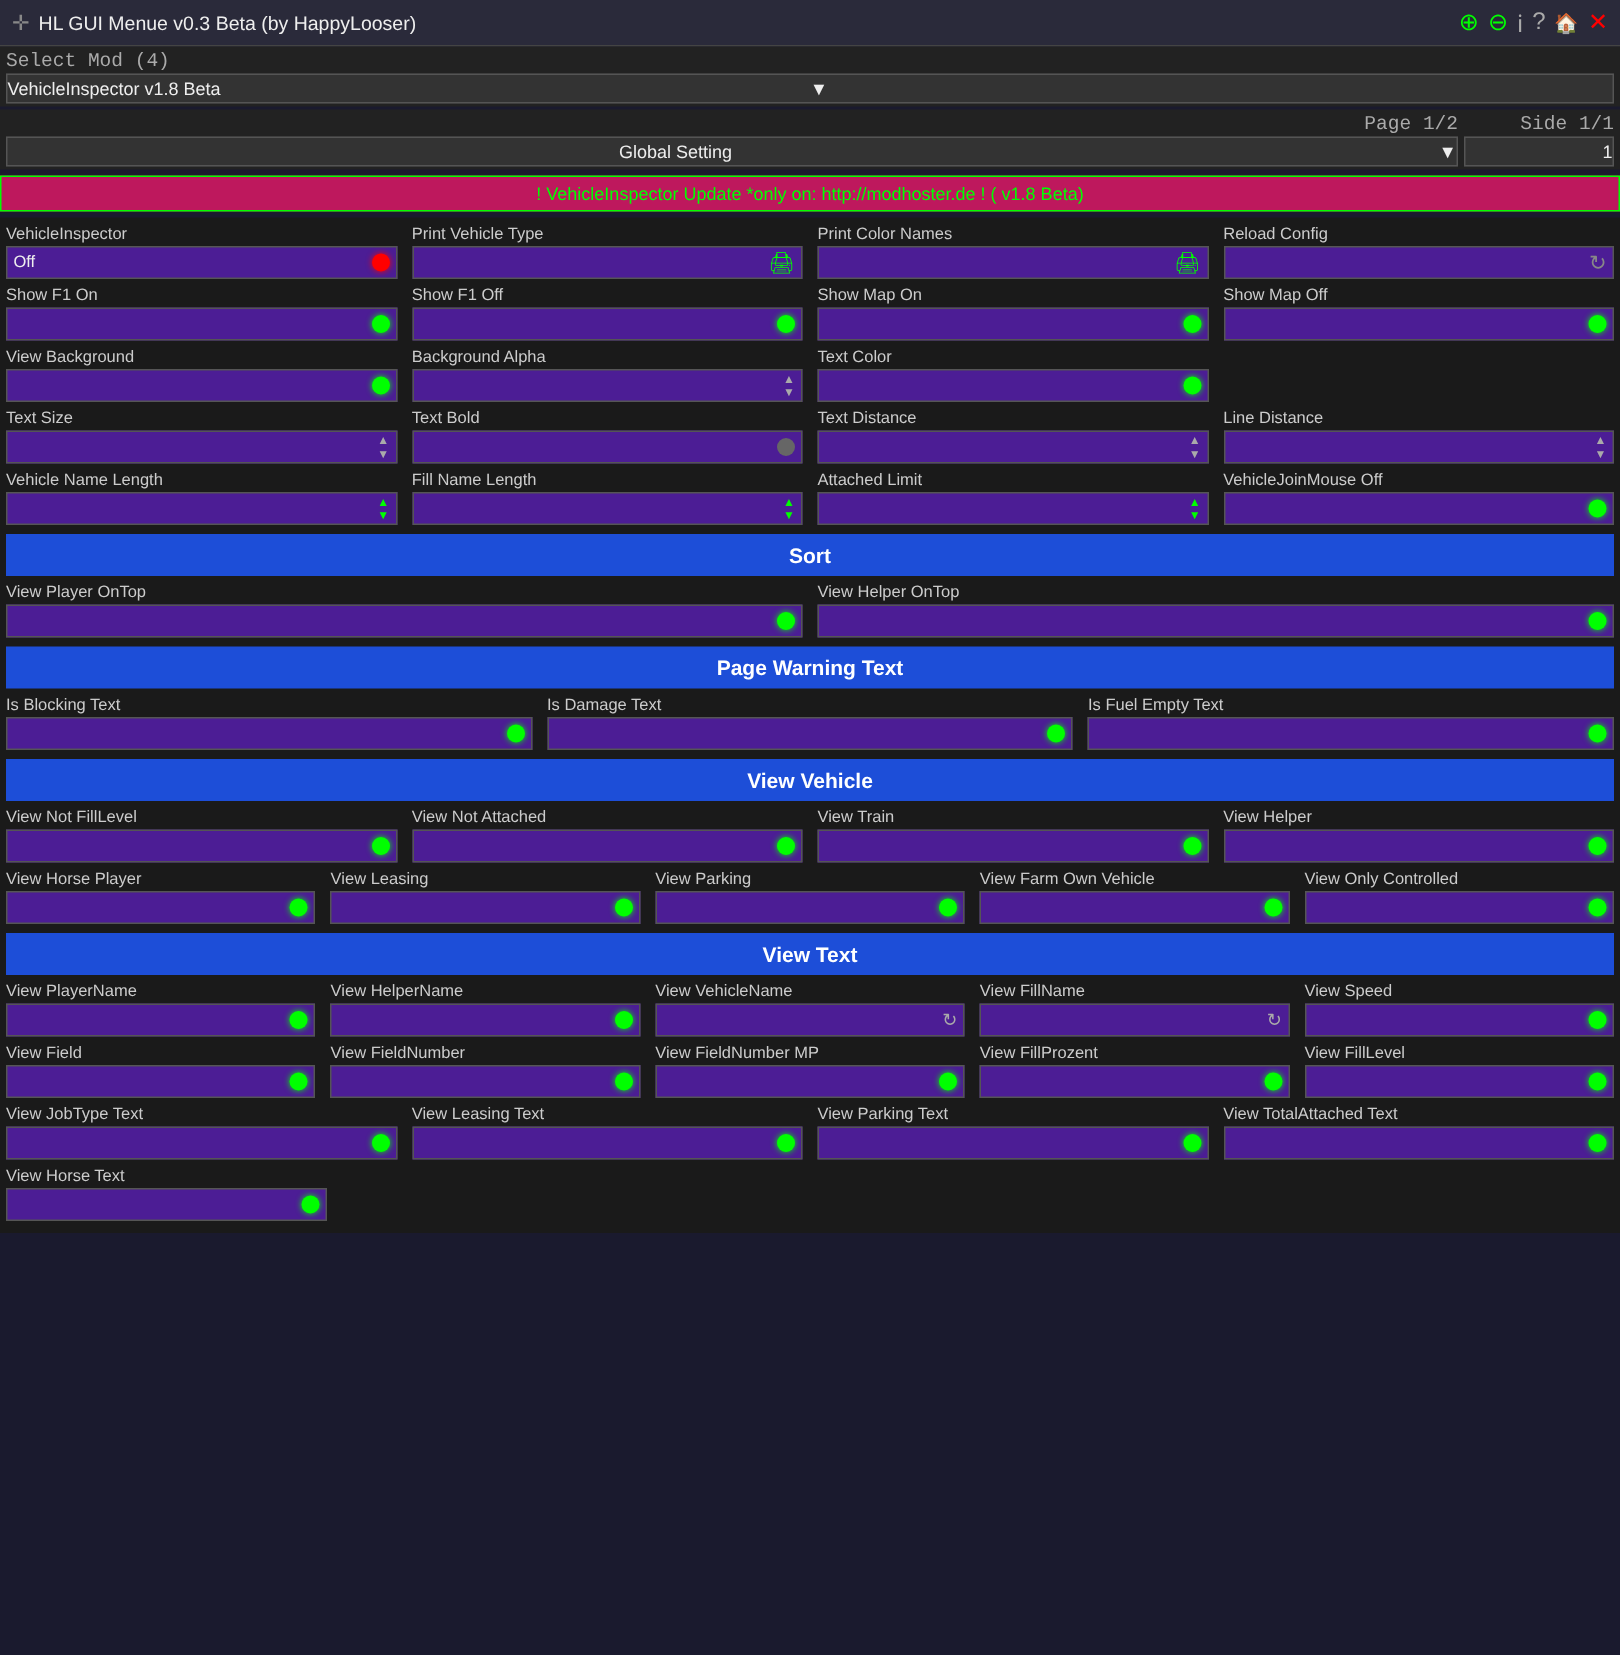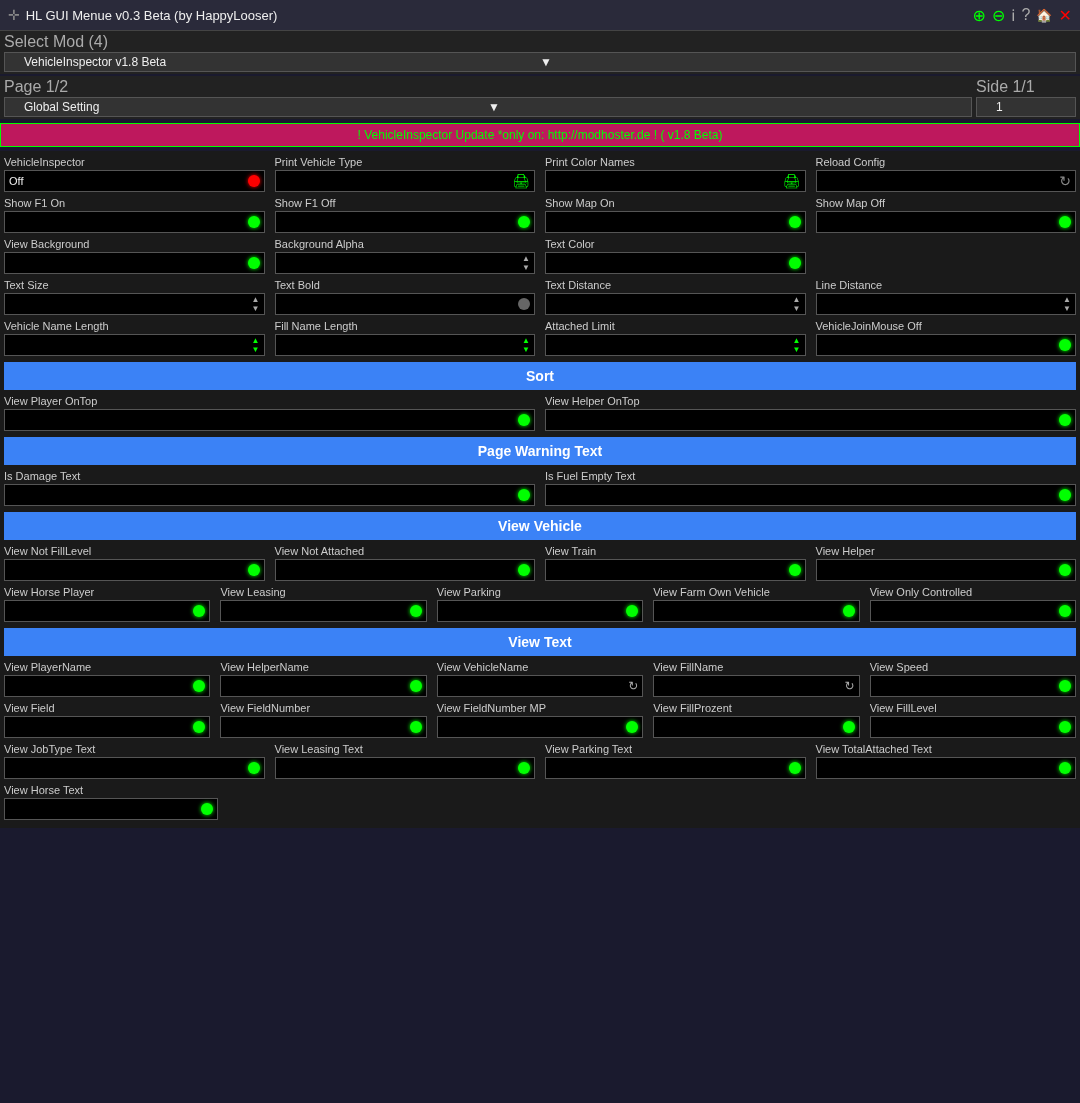--- a/index.html
+++ b/index.html
@@ -37,45 +37,47 @@
       cursor: pointer;
     }
     .title-icon.red { color: #f00; }
     .title-icon.gray { color: #aaa; }
     .select-row {
       background: #222;
       padding: 2px 4px;
     }
     .select-label {
       color: #aaa;
-      font-size: 16px;
+      font-size: 13px;
+      font-family: Liberation Mono, monospace;
     }
     .select-control {
       display: flex;
       align-items: center;
       background: #333;
       border: 1px solid #555;
-      padding: 2px 19px;
+      padding: 2px 0;
       margin-top: 1px;
     }
     .select-control span {
       flex: 1;
       color: #eee;
       font-size: 12px;
     }
     .select-arrow {
       color: #aaa;
       font-size: 10px;
     }
     .page-row {
       display: flex;
       gap: 4px;
       background: #222;
       padding: 2px 4px;
       margin-top: 2px;
+      text-align: right;
     }
     .page-col {
       flex: 1;
     }
     .page-col.side {
       flex: 0 0 100px;
     }
     .notice-bar {
       background: #be185d;
       border: 1px solid #0f0;
@@ -93,21 +95,21 @@
       display: flex;
       flex-direction: column;
       gap: 1px;
     }
     .field-label {
       color: #ccc;
       font-size: 11px;
       padding: 1px 0;
     }
     .field-control {
-      background: #000000;
+      background: #4c1d95;
       border: 1px solid #555;
       height: 22px;
       display: flex;
       align-items: center;
       padding: 0 4px;
       position: relative;
     }
     .field-value {
       color: #eee;
       font-size: 11px;
@@ -144,21 +146,21 @@
       color: #aaa;
       line-height: 8px;
       cursor: pointer;
     }
     .section-header {
       text-align: center;
       color: #fff;
       font-weight: bold;
       font-size: 14px;
       padding: 6px;
-      background: #3b82f6;
+      background: #1d4ed8;
       margin: 6px 0 4px 0;
     }
     .row-fields {
       display: flex;
       gap: 10px;
       margin-bottom: 4px;
     }
     .row-fields .field-group {
       flex: 1;
     }
@@ -381,20 +383,26 @@
       <div class="field-label">View Helper OnTop</div>
       <div class="field-control">
         <span class="indicator indicator-right"></span>
       </div>
     </div>
   </div>
 
   <div class="section-header">Page Warning Text</div>
   <div class="row-fields">
     <div class="field-group">
+      <div class="field-label">Is Blocking Text</div>
+      <div class="field-control">
+        <span class="indicator indicator-right"></span>
+      </div>
+    </div>
+    <div class="field-group">
       <div class="field-label">Is Damage Text</div>
       <div class="field-control">
         <span class="indicator indicator-right"></span>
       </div>
     </div>
     <div class="field-group">
       <div class="field-label">Is Fuel Empty Text</div>
       <div class="field-control">
         <span class="indicator indicator-right"></span>
       </div>

